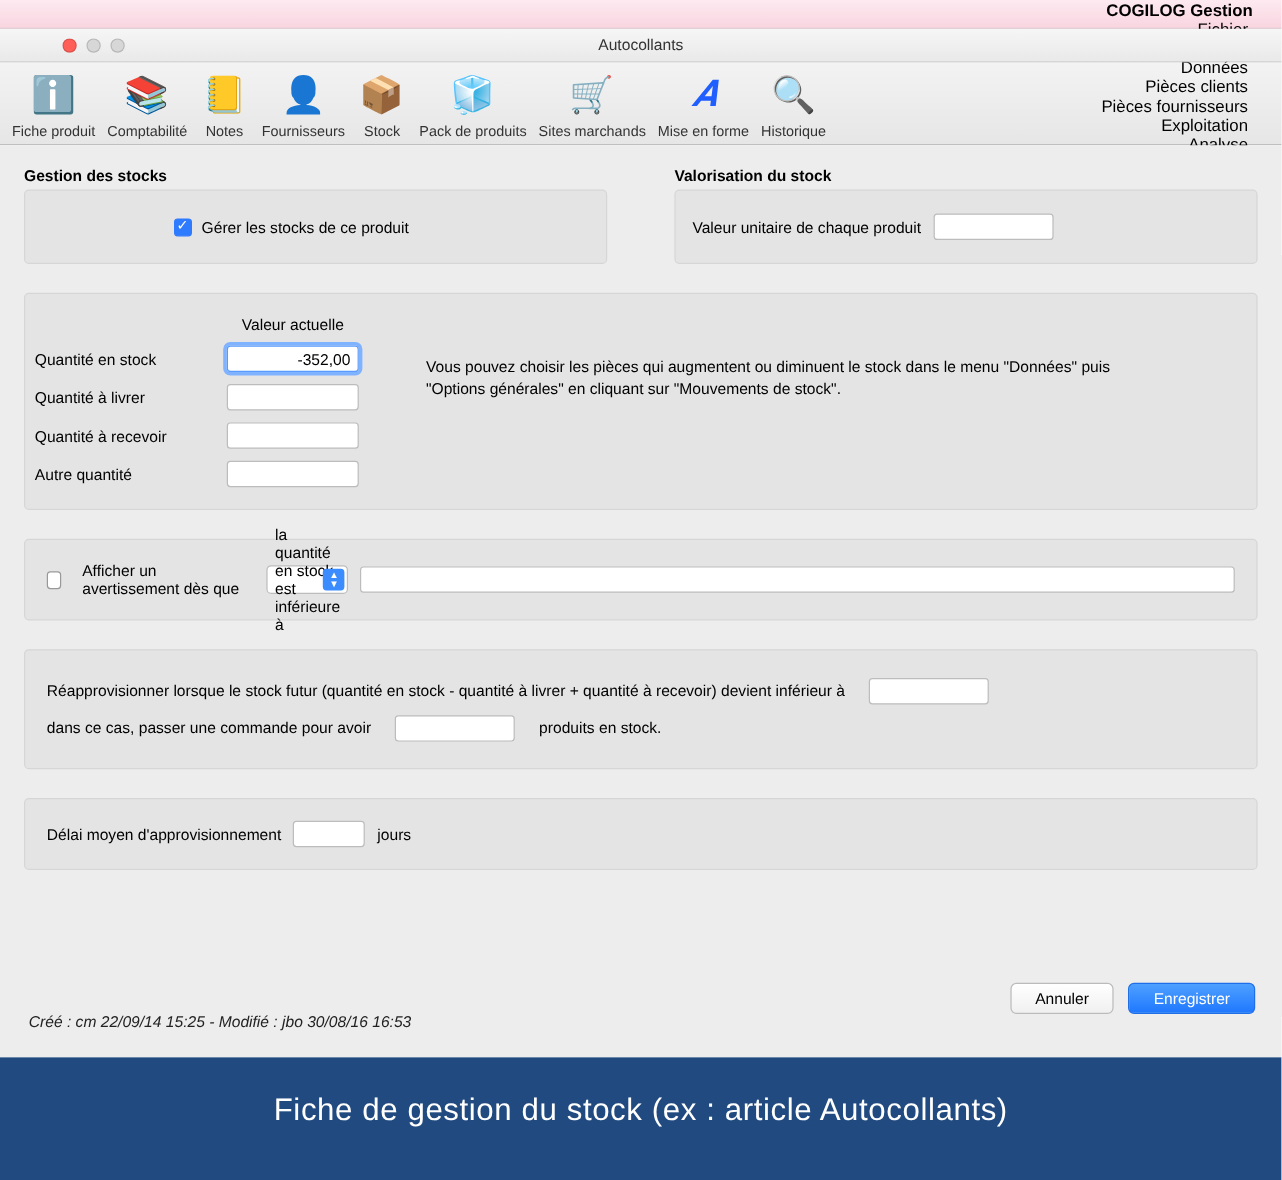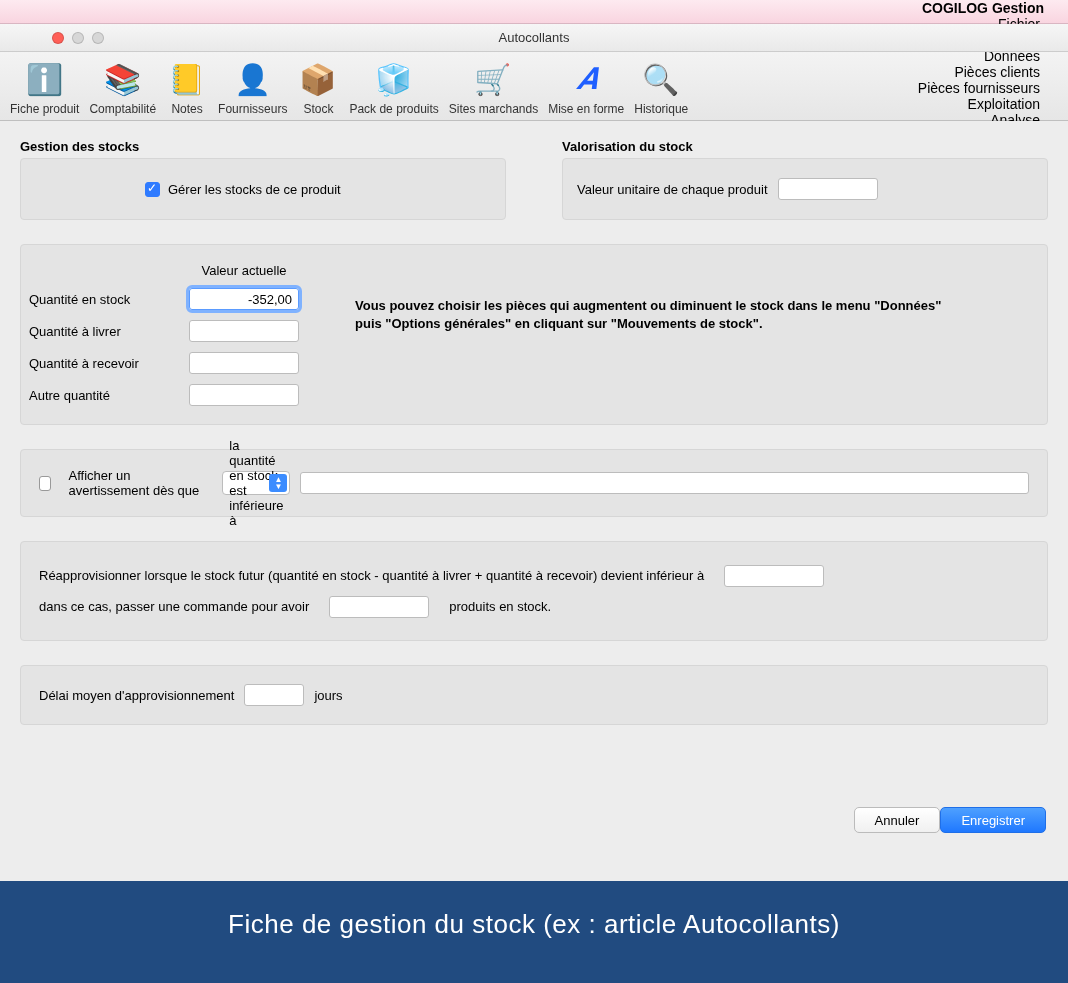--- a/index.html
+++ b/index.html
@@ -94,21 +94,21 @@
   .qgrid { display:grid; grid-template-columns: 150px 110px 1fr; column-gap:10px; row-gap:10px; align-items:center; }
   .qhead { grid-column:2; text-align:center; font-size:13px; }
   .qlabel { font-size:13px; }
   input.txt {
     height:22px; border:1px solid #bcbcbc; border-radius:3px;
     background:#fff; padding:0 6px; font-size:13px; text-align:right; width:100%;
   }
   input.txt.focus {
     outline:3px solid #7fb2ff; border-color:#5a9bff;
   }
-  .hint { grid-column:3; grid-row:2 / span 2; font-size:13px; line-height:1.35; padding-left:46px; max-width:640px;font-weight:bold; }
+  .hint { grid-column:3; grid-row:2 / span 2; font-size:13px; line-height:1.35; padding-left:46px; max-width:640px; }
   
   .panel.warn { margin-top:24px; padding:18px 18px; display:flex; align-items:center; gap:10px; }
   .sel {
     flex:1; height:24px; border:1px solid #bcbcbc; border-radius:4px;
     background:#fff; font-size:13px; padding:0 6px; display:flex; align-items:center;
     position:relative;
   }
   .sel .selarrows {
     position:absolute; right:2px; top:2px; bottom:2px; width:18px;
     background:#3b8cff; border-radius:3px; display:flex; flex-direction:column; align-items:center; justify-content:center;
@@ -116,21 +116,21 @@
   }
   .smallinput { width:100px; }
   
   .panel.reorder { margin-top:24px; padding:18px 18px; font-size:13px; line-height:2.4; }
   .panel.reorder .line { display:flex; align-items:center; gap:20px; flex-wrap:wrap; }
   .panel.reorder input.txt { width:100px; display:inline-block; }
   
   .panel.delay { margin-top:24px; padding:18px 18px; display:flex; align-items:center; gap:10px; }
   .panel.delay input.txt { width:60px; }
   
-  .btnrow { position:absolute; right:22px; bottom:48px; display:flex; }
+  .btnrow { position:absolute; right:22px; bottom:36px; display:flex; gap:12px; }
   .btn {
     height:26px; padding:0 20px; border:1px solid #bbb; border-radius:5px;
     background:linear-gradient(#fff,#f0f0f0); font-size:13px; cursor:default;
     display:flex; align-items:center;
   }
   .btn.primary {
     background:linear-gradient(#4ea0ff,#1f78ff); color:#fff; border-color:#1f6fe8;
   }
   .meta {
     position:absolute; left:24px; bottom:22px;
@@ -276,15 +276,16 @@
     <span>Délai moyen d'approvisionnement</span>
     <input class="txt" value="" style="">
     <span>jours</span>
   </div>
 
   <div class="btnrow">
     <div class="btn">Annuler</div>
     <div class="btn primary">Enregistrer</div>
   </div>
 
+  <div class="meta">Créé : cm 22/09/14 15:25 - Modifié : jbo 30/08/16 16:53</div>
 </div>
 
 <div class="caption">Fiche de gestion du stock (ex : article Autocollants)</div>
 
 </body></html>

